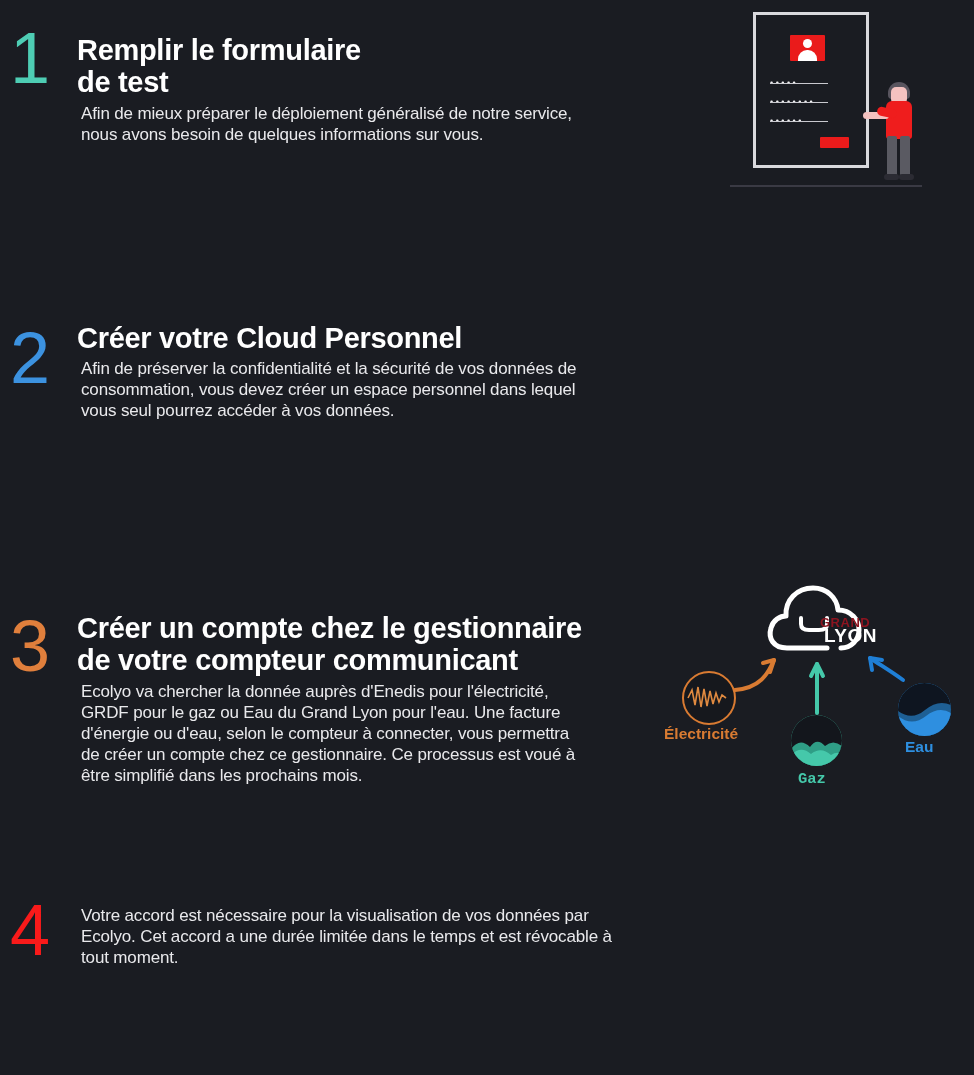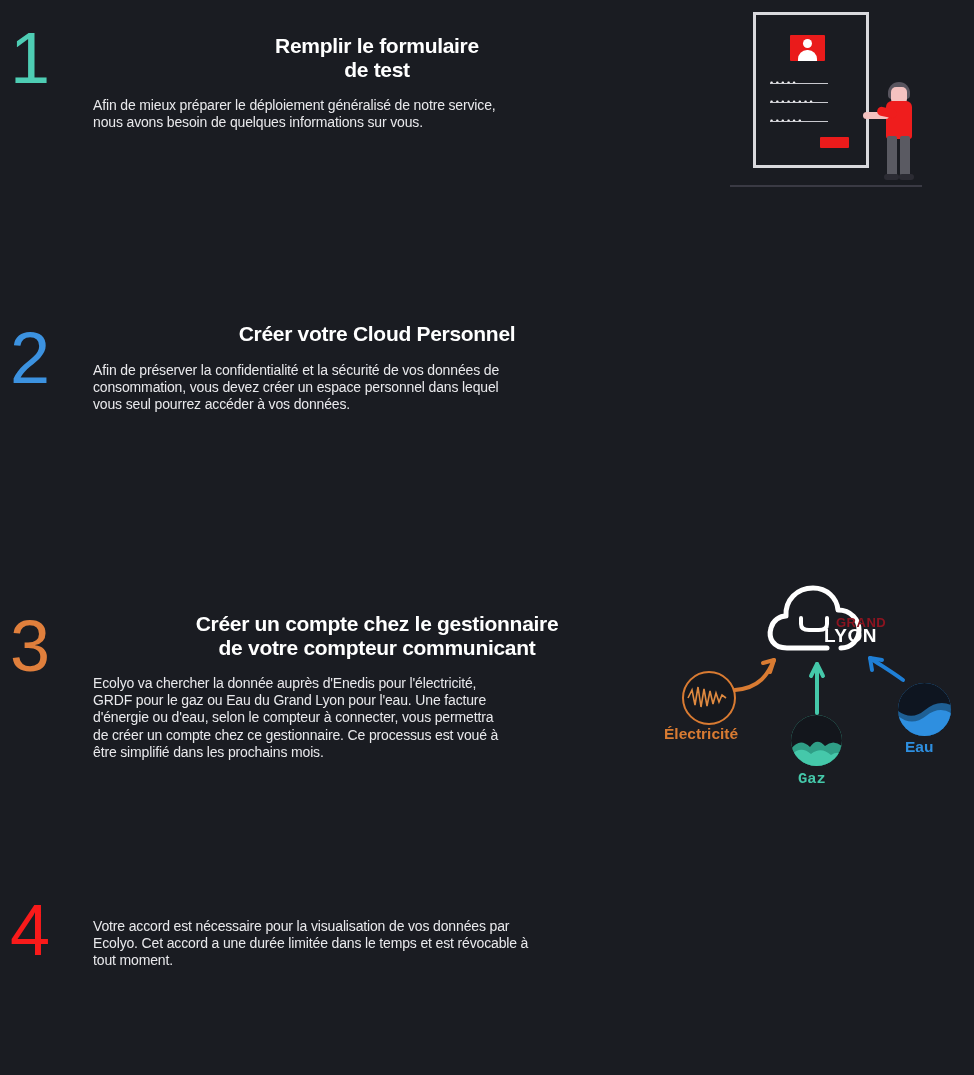--- a/index.html
+++ b/index.html
@@ -22,34 +22,33 @@
     left:10px;
     font-family:"Liberation Sans", sans-serif;
     font-size:72px;
     font-weight:400;
     line-height:1;
     letter-spacing:-1px;
   }
   .txt{position:absolute;left:77px;width:600px;}
   .title{
     color:#ffffff;
-    font-size:21px;
+    font-size:29px;
     font-weight:bold;
     line-height:1.12;
     letter-spacing:-0.3px;
     margin:0 0 5px 0;
     white-space:pre-line;
-    text-align:center;
   }
   .body{
     color:#e9e9ec;
-    font-size:14px;
+    font-size:17px;
     line-height:1.23;
     letter-spacing:-0.15px;
-    margin:16px;
+    margin:4px;
     white-space:pre-line;
   }
 
   .art{position:absolute;}
 
   
   #art1{left:720px;top:0;width:254px;height:200px;}
   .formframe{
     position:absolute;left:33px;top:12px;width:110px;height:150px;
     border:3px solid #d9d9dd;background:#1a1c22;
@@ -74,21 +73,21 @@
   .p1 .legL{position:absolute;left:12px;top:54px;width:10px;height:40px;background:#5a5a62;border-radius:2px;}
   .p1 .legR{position:absolute;left:25px;top:54px;width:10px;height:40px;background:#5a5a62;border-radius:2px;}
   .p1 .shoeL{position:absolute;left:9px;top:92px;width:15px;height:6px;border-radius:3px;background:#2b2b33;}
   .p1 .shoeR{position:absolute;left:24px;top:92px;width:15px;height:6px;border-radius:3px;background:#2b2b33;}
   .ground1{position:absolute;left:10px;top:185px;width:192px;height:2px;background:#3a3a44;}
 
   
   #art2{left:660px;top:280px;width:314px;height:230px;}
   .cloud{position:absolute;left:105px;top:8px;width:110px;height:76px;}
   .cloudlbl{position:absolute;left:160px;top:45px;}
-  .cl-grand{position:absolute;left:16px;top:0;color:#8c1420;font-size:13px;font-weight:bold;letter-spacing:0.5px;}
+  .cl-grand{position:absolute;left:0;top:0;color:#8c1420;font-size:13px;font-weight:bold;letter-spacing:0.5px;}
   .cl-lyon{position:absolute;left:4px;top:10px;color:#ffffff;font-size:19px;font-weight:bold;letter-spacing:0.5px;}
 
   .circ{position:absolute;border-radius:50%;overflow:hidden;}
   .c-elec{left:22px;top:101px;width:50px;height:50px;border:2px solid #d97b32;background:#16181d;}
   .c-gaz{left:131px;top:145px;width:51px;height:51px;background:#45c8aa;}
   .c-eau{left:238px;top:113px;width:53px;height:53px;background:#2e8fe0;}
   .lbl{position:absolute;font-size:15.5px;font-weight:bold;}
   .lbl-elec{left:4px;top:155px;color:#d97b32;}
   .lbl-gaz{left:138px;top:200px;color:#45c8aa;font-family:Liberation Mono, monospace;}
   .lbl-eau{left:245px;top:168px;color:#2e8fe0;}

